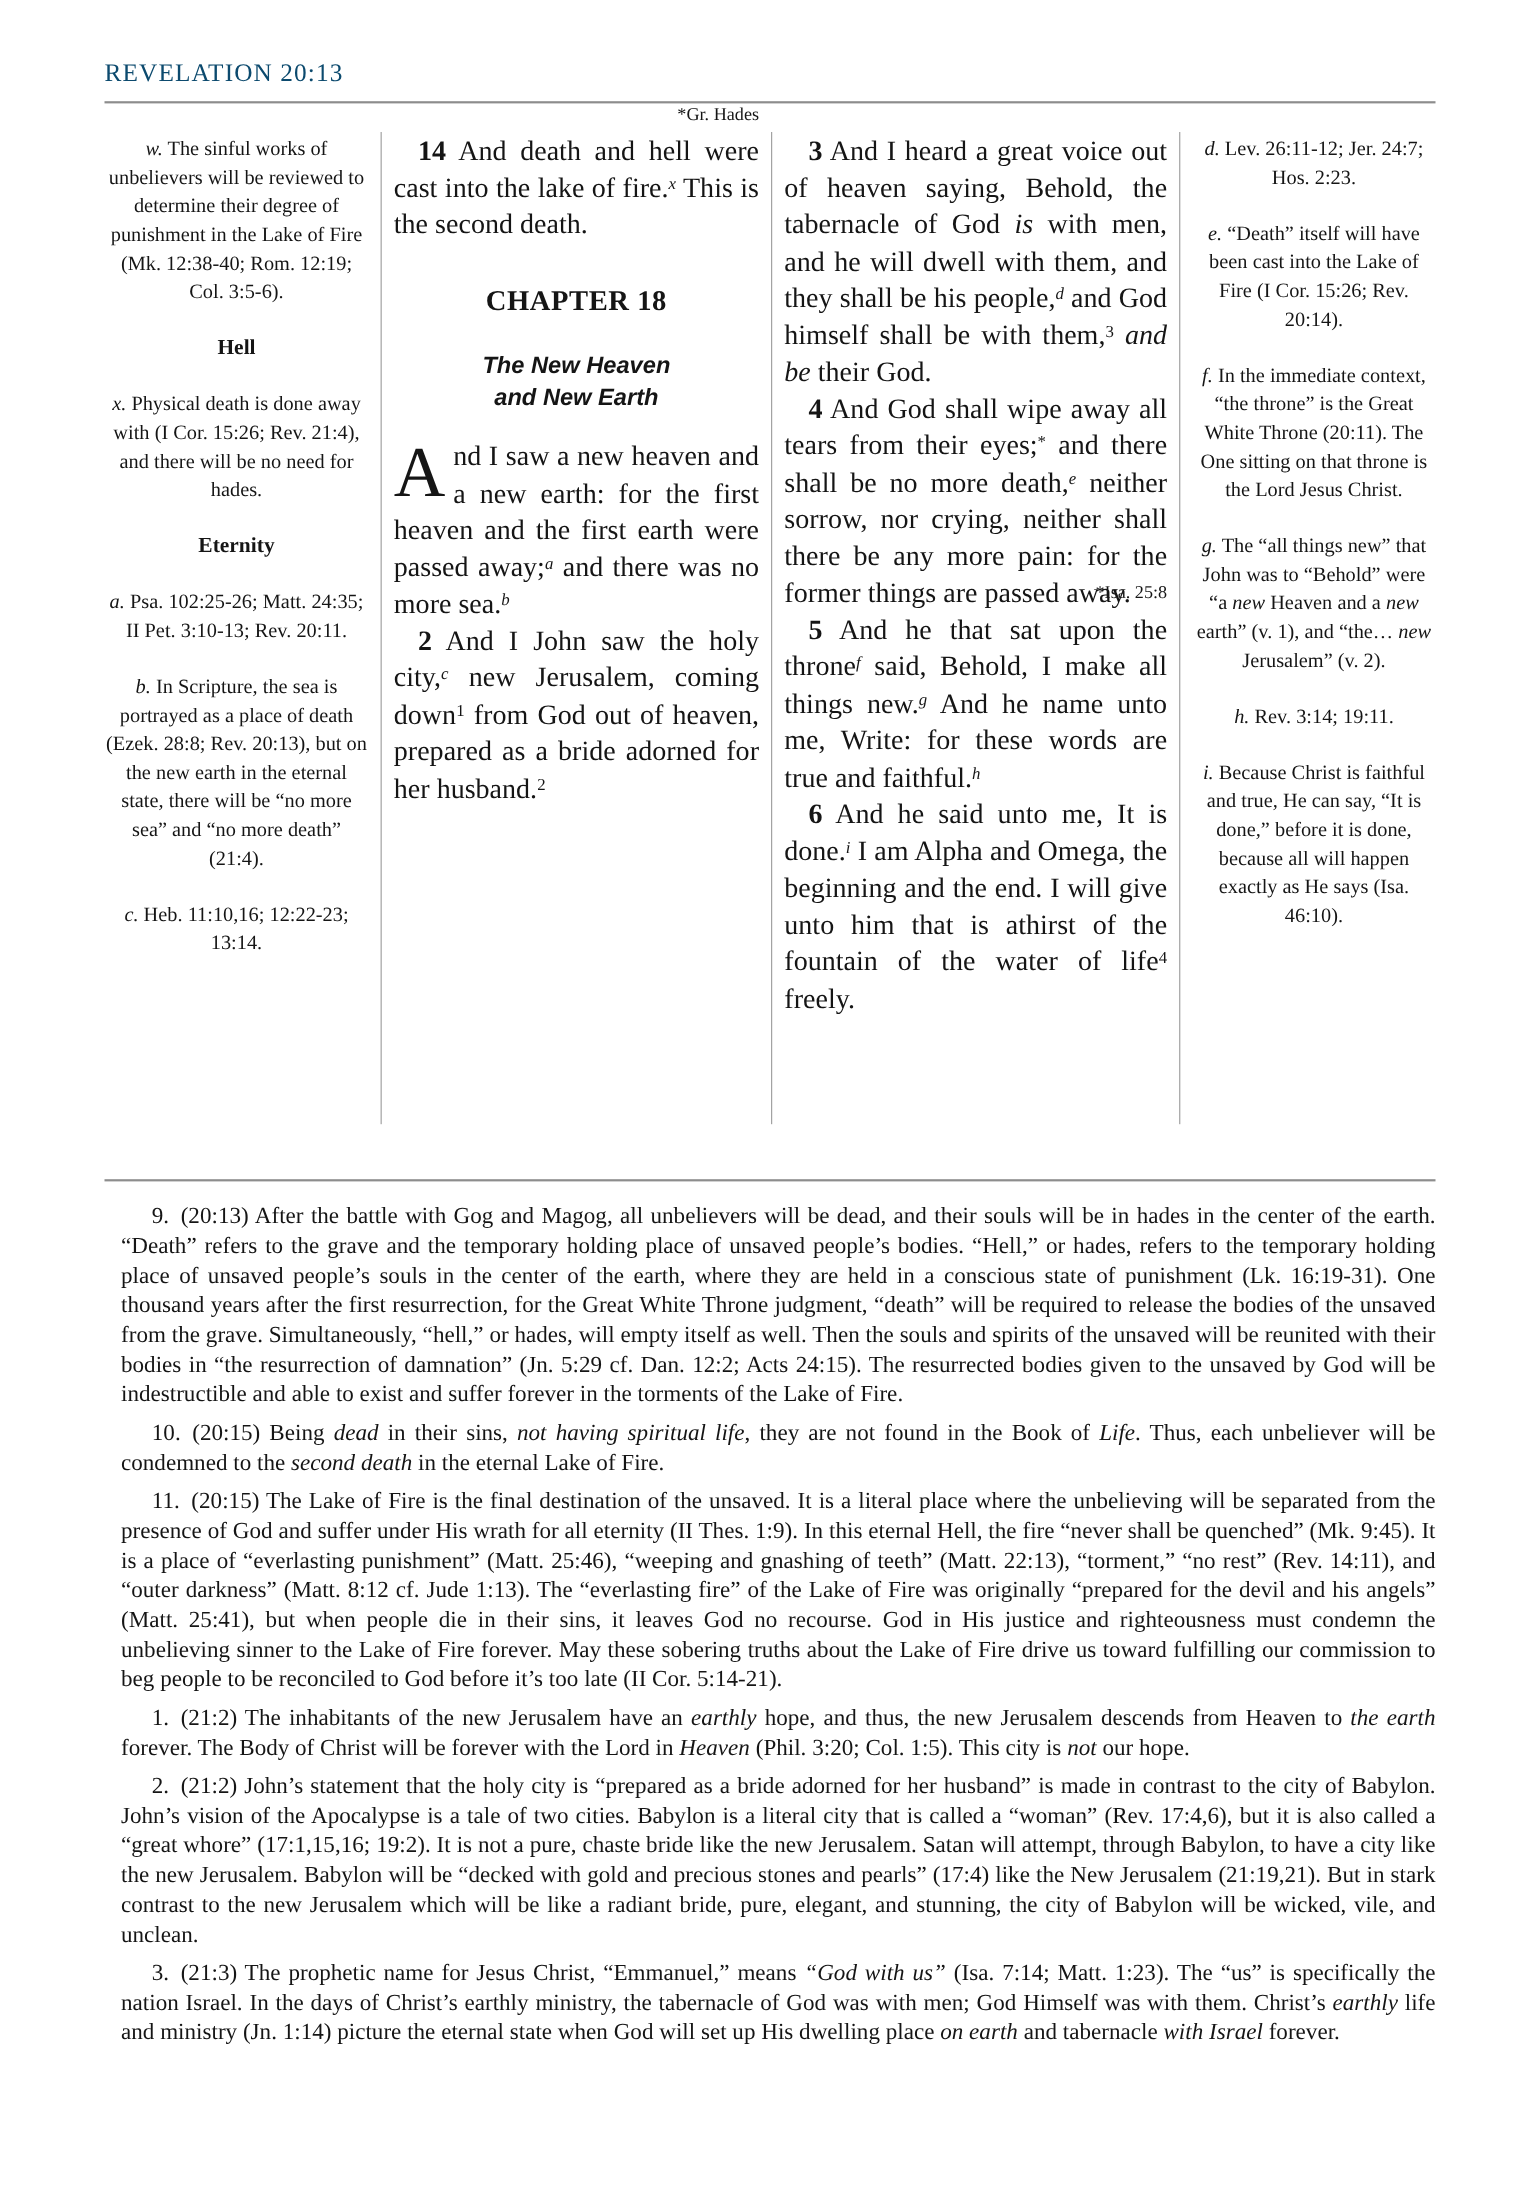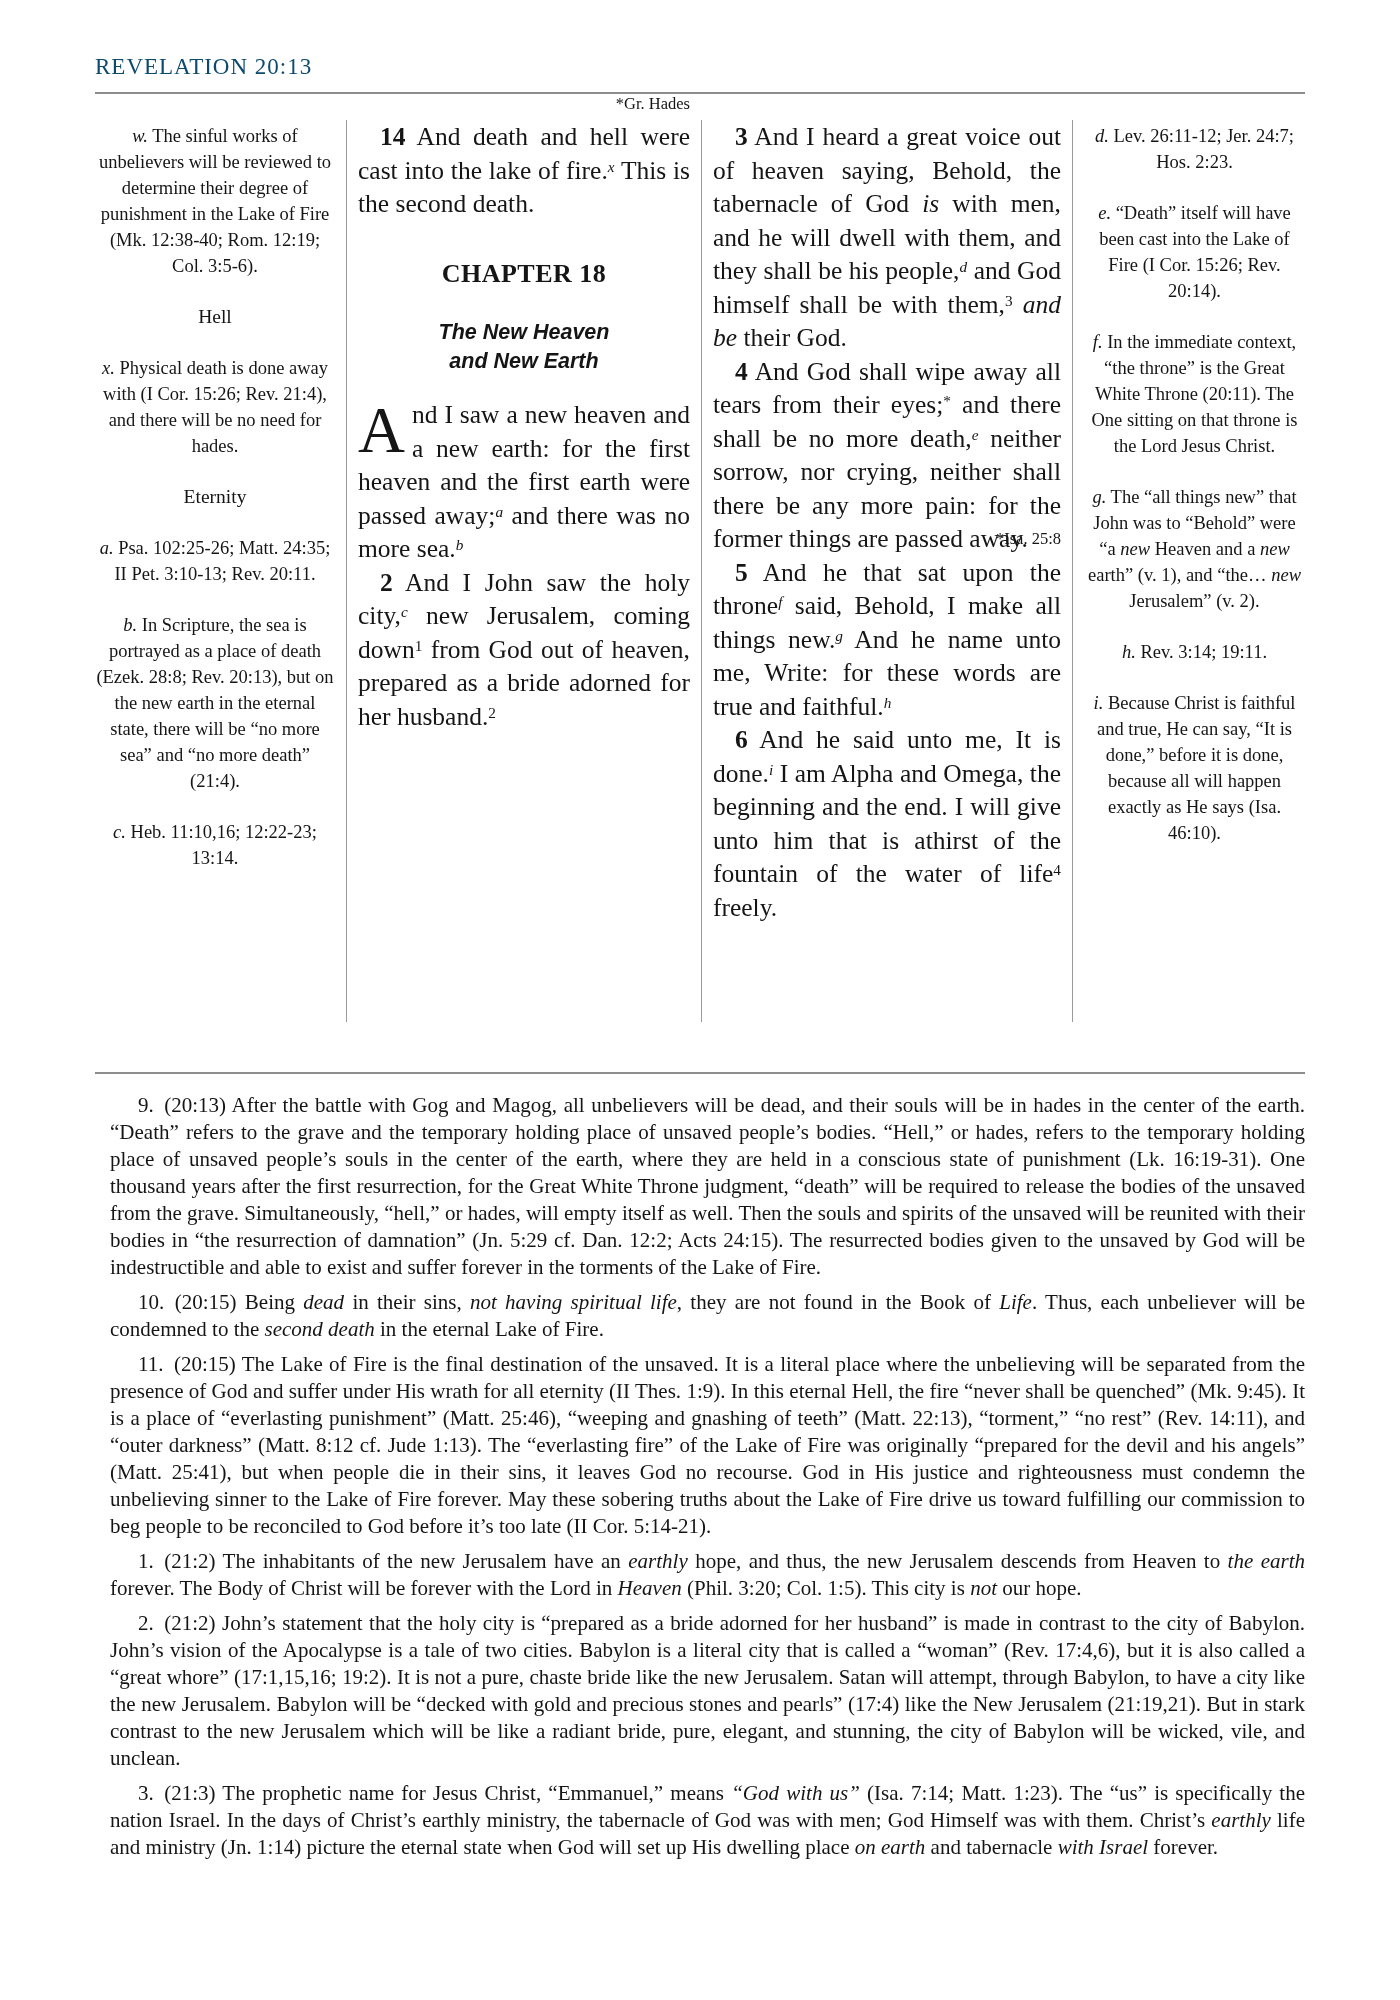--- a/index.html
+++ b/index.html
@@ -12,21 +12,21 @@
   .hrule{border:none;border-top:2px solid #8d8d8d;margin:12px 0 0 0;}
 
   
   .columns{display:grid;grid-template-columns:240px 1px 332px 1px 348px 1px 1fr;
            column-gap:11px;margin-top:26px;min-height:902px;}
   .vrule{background:#9a9a9a;width:1px;}
 
   
   .margin-col{font-size:18.5px;line-height:26px;text-align:center;padding-top:3px;}
   .margin-note{margin:0 0 25px 0;}
-  .margin-heading{font-weight:normal;font-size:19.5px;margin:0 0 25px 0;}
+  .margin-heading{font-weight:bold;font-size:19.5px;margin:0 0 25px 0;}
 
   
   .main-col{font-size:25.5px;line-height:33.5px;text-align:justify;padding-top:0;}
   .verse{margin:0;text-indent:22px;}
   .chapter-h{margin:36px 0 0 0;text-align:center;text-indent:0;font-weight:bold;
              font-size:26px;letter-spacing:.5px;}
   .subtitle{margin:28px 0 22px 0;text-align:center;text-indent:0;
             font-family:"Liberation Sans", sans-serif;font-style:italic;font-weight:bold;
             font-size:21.5px;line-height:29px;}
   .ref-right{margin:-33.5px 0 0 0;text-align:right;text-indent:0;

